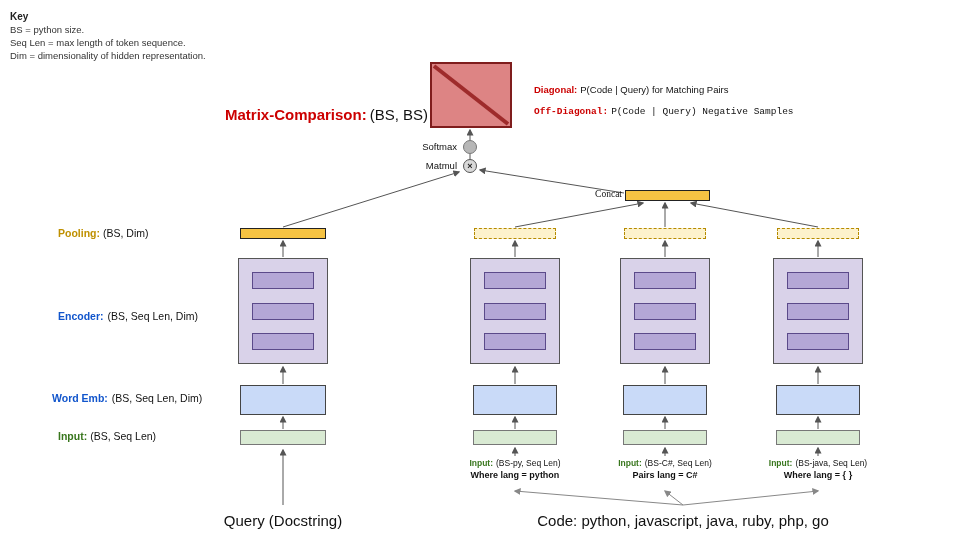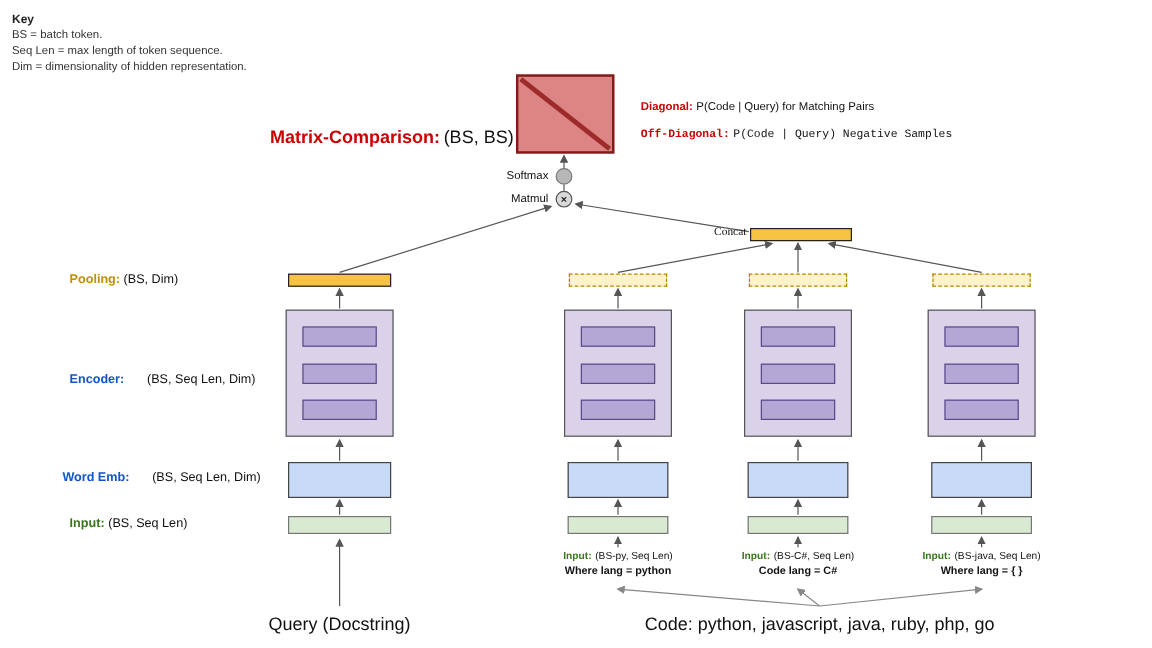--- a/index.html
+++ b/index.html
@@ -1,21 +1,21 @@
 <!DOCTYPE html>
 <html><head>
 <meta charset="utf-8">
 <style>
   html,body{margin:0;padding:0;background:#fff;}
   .canvas{position:relative;width:960px;height:540px;background:#ffffff;
           font-family:"Liberation Sans", sans-serif;color:#111;overflow:hidden;}
   .lbl{position:absolute;font-size:10.5px;white-space:nowrap;color:#111;}
   .small{font-size:9.5px;}
   .c-red{color:#cc0000;font-weight:bold;margin-right:3px;}
-  .c-blue{color:#1155cc;font-weight:bold;margin-right:19px;}
+  .c-blue{color:#1155cc;font-weight:bold;margin-right:4px;}
   .c-green{color:#38761d;font-weight:bold;margin-right:3px;}
   .c-gold{color:#bf9000;font-weight:bold;margin-right:3px;}
   .keyblock{position:absolute;left:10px;top:10px;font-size:9.5px;line-height:13px;color:#333;}
   .keyblock .kt{font-weight:bold;font-size:10px;color:#222;}
   .bar{position:absolute;height:11px;background:#f6c343;border:1px solid #222;box-sizing:border-box;}
   .bar.dashed{background:#fdf2cc;border:1px dashed #b58a00;}
   .encoder{position:absolute;background:#d9d2e9;border:1px solid #555;box-sizing:border-box;
            display:flex;flex-direction:column;justify-content:space-evenly;align-items:center;}
   .ebar{width:62px;height:17px;background:#b4a7d6;border:1px solid #5b4a8a;box-sizing:border-box;}
   .wordemb{position:absolute;background:#c9daf8;border:1px solid #444;box-sizing:border-box;}
@@ -82,21 +82,21 @@
     <line x1="818" y1="384" x2="818" y2="367" stroke="#555" stroke-width="1" marker-end="url(#arr)"></line>
     <line x1="818" y1="257" x2="818" y2="241" stroke="#555" stroke-width="1" marker-end="url(#arr)"></line>
 
     <line x1="683" y1="505" x2="515" y2="491" stroke="#888" stroke-width="1" marker-end="url(#arrg)"></line>
     <line x1="683" y1="505" x2="665" y2="491" stroke="#888" stroke-width="1" marker-end="url(#arrg)"></line>
     <line x1="683" y1="505" x2="818" y2="491" stroke="#888" stroke-width="1" marker-end="url(#arrg)"></line>
   </svg>
 
   <div class="keyblock">
     <div class="kt">Key</div>
-    <div>BS = batch token.</div>
+    <div>BS = python size.</div>
     <div>Seq Len = max length of token sequence.</div>
     <div>Dim = dimensionality of hidden representation.</div>
   </div>
 
   <div class="matrix">
     <svg width="78" height="62">
       <line x1="2" y1="2" x2="76" y2="60" stroke="#9e2b2b" stroke-width="4"></line>
     </svg>
   </div>
   <div class="lbl" style="left:225px;top:106px;width:198px;text-align:right;font-size:15px;">
@@ -162,21 +162,21 @@
     <div class="encoder">
       <div class="ebar"></div>
       <div class="ebar"></div>
       <div class="ebar"></div>
     </div>
     <div class="wordemb"></div>
     <div class="inputbox"></div>
     <div class="tower-label tl1">
       <span class="c-green">Input:</span><span>(BS-C#, Seq Len)</span>
     </div>
-    <div class="tower-label tl2">Code lang = C#</div>
+    <div class="tower-label tl2">Pairs lang = C#</div>
   </div>
 
   <div class="tower" style="left:758px;">
     <div class="bar dashed"></div>
     <div class="encoder">
       <div class="ebar"></div>
       <div class="ebar"></div>
       <div class="ebar"></div>
     </div>
     <div class="wordemb"></div>

